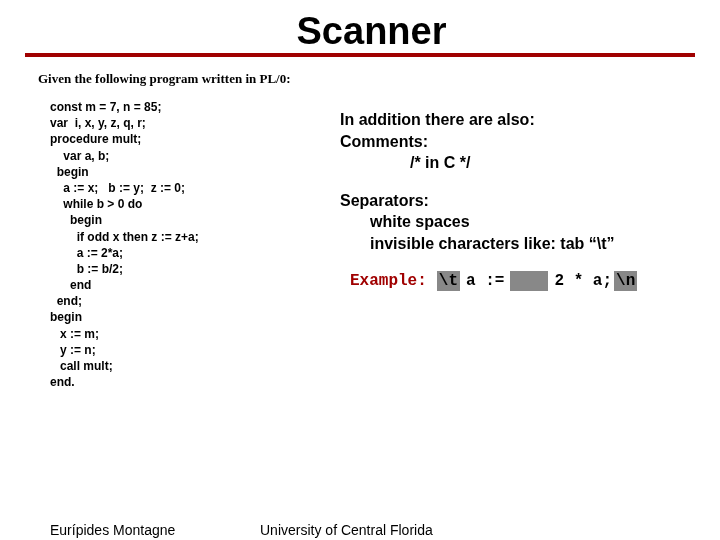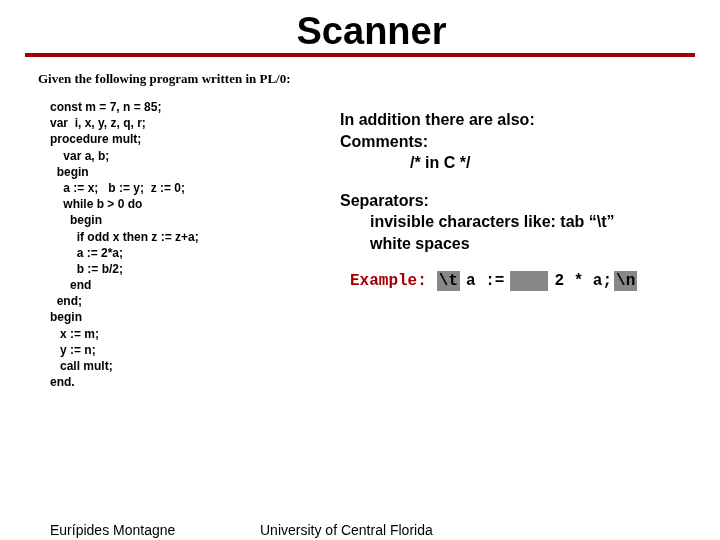--- a/index.html
+++ b/index.html
@@ -127,22 +127,22 @@
 end.</div>
   </div>
   <div class="right">
     <div class="block">
       <div>In addition there are also:</div>
       <div>Comments:</div>
       <div style="padding-left:70px">/* in C */</div>
     </div>
     <div class="block">
       <div>Separators:</div>
+      <div style="padding-left:30px">white spaces</div>
       <div style="padding-left:30px">invisible characters like: tab “\t”</div>
-      <div style="padding-left:30px">white spaces</div>
     </div>
     <div class="example-line">
       <span class="example-label">Example:</span>
       <span style="margin-left:10px"><span class="hl">\t</span></span>
       <span class="ex-t">a :=</span>
       <span class="ex-box"></span>
       <span>2 *  a;</span>
       <span style="margin-left:2px"><span class="hl">\n</span></span>
     </div>
   </div>

